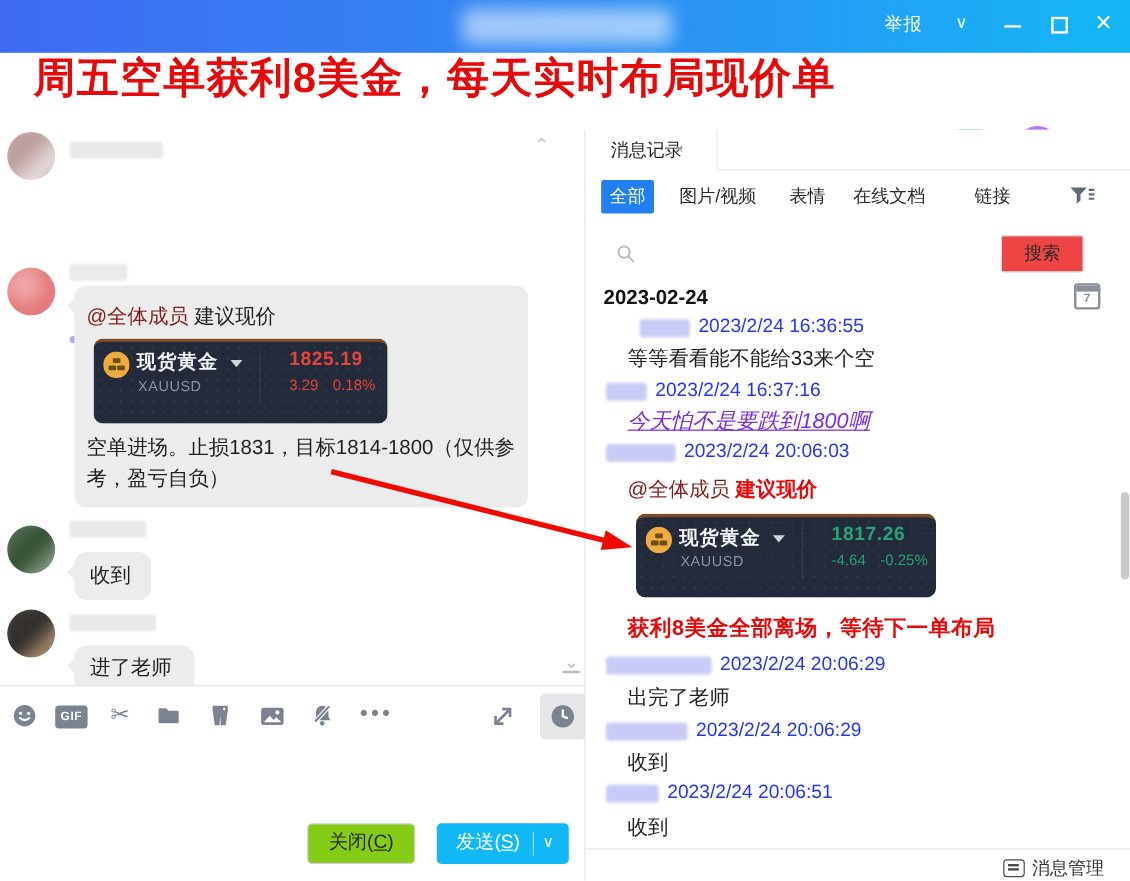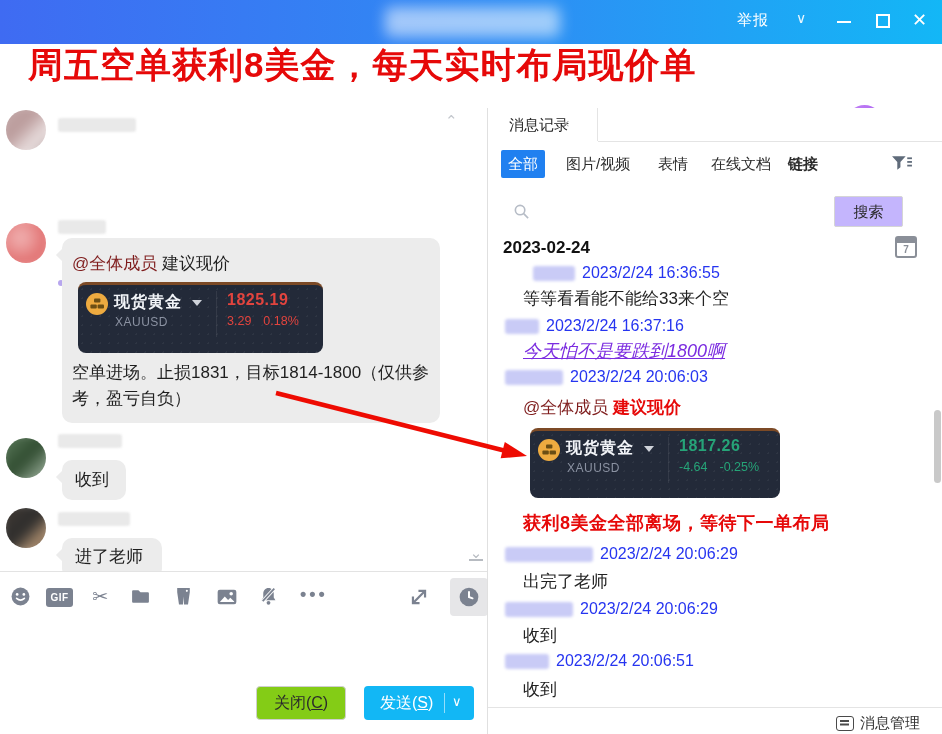--- a/index.html
+++ b/index.html
@@ -54,21 +54,21 @@
   .collapse-bot span { font-size:15px; color:#b7bbc1; line-height:10px; display:block; }
 
   
   .quote-card { position:absolute; background:#232a39; border-radius:8px; border-top:3px solid #7c4a26; cursor:pointer;
     background-image:radial-gradient(rgba(255,255,255,.05) 1px, rgba(0,0,0,0) 1px); background-size:9px 9px; }
   .q-coin { position:absolute; left:8px; top:8px; }
   .q-name { position:absolute; left:36px; top:7px; font-size:16px; font-weight:bold; color:#f2f4f8; letter-spacing:1px; }
   .q-caret { position:absolute; left:114px; top:15px; width:0; height:0;
     border-left:5px solid rgba(0,0,0,0); border-right:5px solid rgba(0,0,0,0); border-top:6px solid #cfd3da; }
   .q-sym { position:absolute; left:37px; top:30px; font-size:12px; color:#8b92a2; letter-spacing:.5px; }
-  .q-right { position:absolute; left:138px; top:6px; padding-left:10px; border-left:1px solid rgba(255,255,255,.08); height:46px; }
+  .q-right { position:absolute; left:138px; top:6px; padding-left:24px; border-left:1px solid rgba(255,255,255,.08); height:46px; }
   .q-price { font-size:16px; font-weight:bold; letter-spacing:.5px; }
   .q-chg { margin-top:5px; font-size:12.5px; }
   .q-chg span + span { margin-left:12px; }
   .up { color:#e2443e; }
   .down { color:#26a478; }
 
   
   .toolbar { position:absolute; left:0; top:571px; width:487px; height:49px; border-top:1px solid #e3e3e3; background:#fff; }
   .t-icon { position:absolute; top:14px; width:22px; height:22px; color:#7b8290; cursor:pointer; }
   .gif-badge { display:inline-block; width:27px; height:19px; margin-top:2px; background:#7b8290; border-radius:3px;
@@ -94,21 +94,21 @@
   .ptab .x { position:absolute; left:74px; top:8px; font-size:13px; color:#a8a8a8; cursor:pointer; }
   .ptab-border { position:absolute; left:110px; top:33px; width:344px; height:1px; background:#e4e4e4; }
   .chip { position:absolute; top:42px; height:28px; border-radius:2px; font-size:15px; cursor:pointer; }
   .chip.active { left:13px; width:44px; background:#2080f0; color:#fff; text-align:center; line-height:28px; }
   .chip.plain { color:#2b2b2b; line-height:28px; }
   .funnel { position:absolute; left:403px; top:47px; cursor:pointer; }
   .search-input { position:absolute; left:17px; top:88px; width:318px; height:31px; border:1px solid #d9d9d9;
     border-radius:2px; padding:0 8px 0 30px; font-size:15px; color:#333; outline:none; font-family:inherit; }
   .search-input::placeholder { color:#b4b4b4; }
   .search-mag { position:absolute; left:25px; top:95px; pointer-events:none; }
-  .search-btn { position:absolute; left:346px; top:88px; width:69px; height:31px; background:#c4b5fd;
+  .search-btn { position:absolute; left:346px; top:88px; width:69px; height:31px; background:#ef4444;
     border:1px solid #d5d5d5; border-radius:2px; font-size:15px; color:#2b2b2b; text-align:center; line-height:29px; cursor:pointer; }
   .rec-date { position:absolute; left:15px; top:130px; font-size:17px; font-weight:bold; color:#111; }
   .calendar { position:absolute; left:407px; top:128px; width:22px; height:22px; border:2px solid #8a8f98;
     border-radius:3px; cursor:pointer; }
   .calendar .bar { position:absolute; left:0; top:0; width:100%; height:5px; background:#8a8f98; }
   .calendar .d { position:absolute; left:0; top:6px; width:100%; text-align:center; font-size:10px; font-weight:bold; color:#8a8f98; }
   .rec-h { position:absolute; left:17px; display:flex; align-items:center; gap:7px; font-size:16px; color:#2635f0; }
   .rec-nameblur { height:15px; border-radius:3px; background:#c9cbf6; filter:blur(1.5px); display:inline-block; }
   .rec-b { position:absolute; left:35px; font-size:17px; color:#222; }
   .rec-b.purple { color:#7b2ce0; font-style:italic; text-decoration:underline; font-size:18px; }
@@ -312,21 +312,21 @@
     <div class="ptab">
       <span class="t">消息记录</span>
       <span class="x">×</span>
     </div>
     <div class="ptab-border"></div>
 
     <span class="chip active">全部</span>
     <span class="chip plain" style="left:78px;">图片/视频</span>
     <span class="chip plain" style="left:170px;">表情</span>
     <span class="chip plain" style="left:223px;">在线文档</span>
-    <span class="chip plain" style="left:300px;font-weight:bold;">链接</span>
+    <span class="chip plain" style="left:324px;">链接</span>
     <span class="funnel">
       <svg width="22" height="17" viewBox="0 0 21 16">
           <path fill="#5f6b7a" d="M1 1h13l-5 5.5v5l-3 2.5V6.5Z"></path>
         <g stroke="#5f6b7a" stroke-width="1.7">
             <line x1="15.5" y1="3" x2="20" y2="3"></line>
             <line x1="15.5" y1="6.5" x2="20" y2="6.5"></line>
             <line x1="15.5" y1="10" x2="20" y2="10"></line>
           </g>
         </svg>
     </span>

